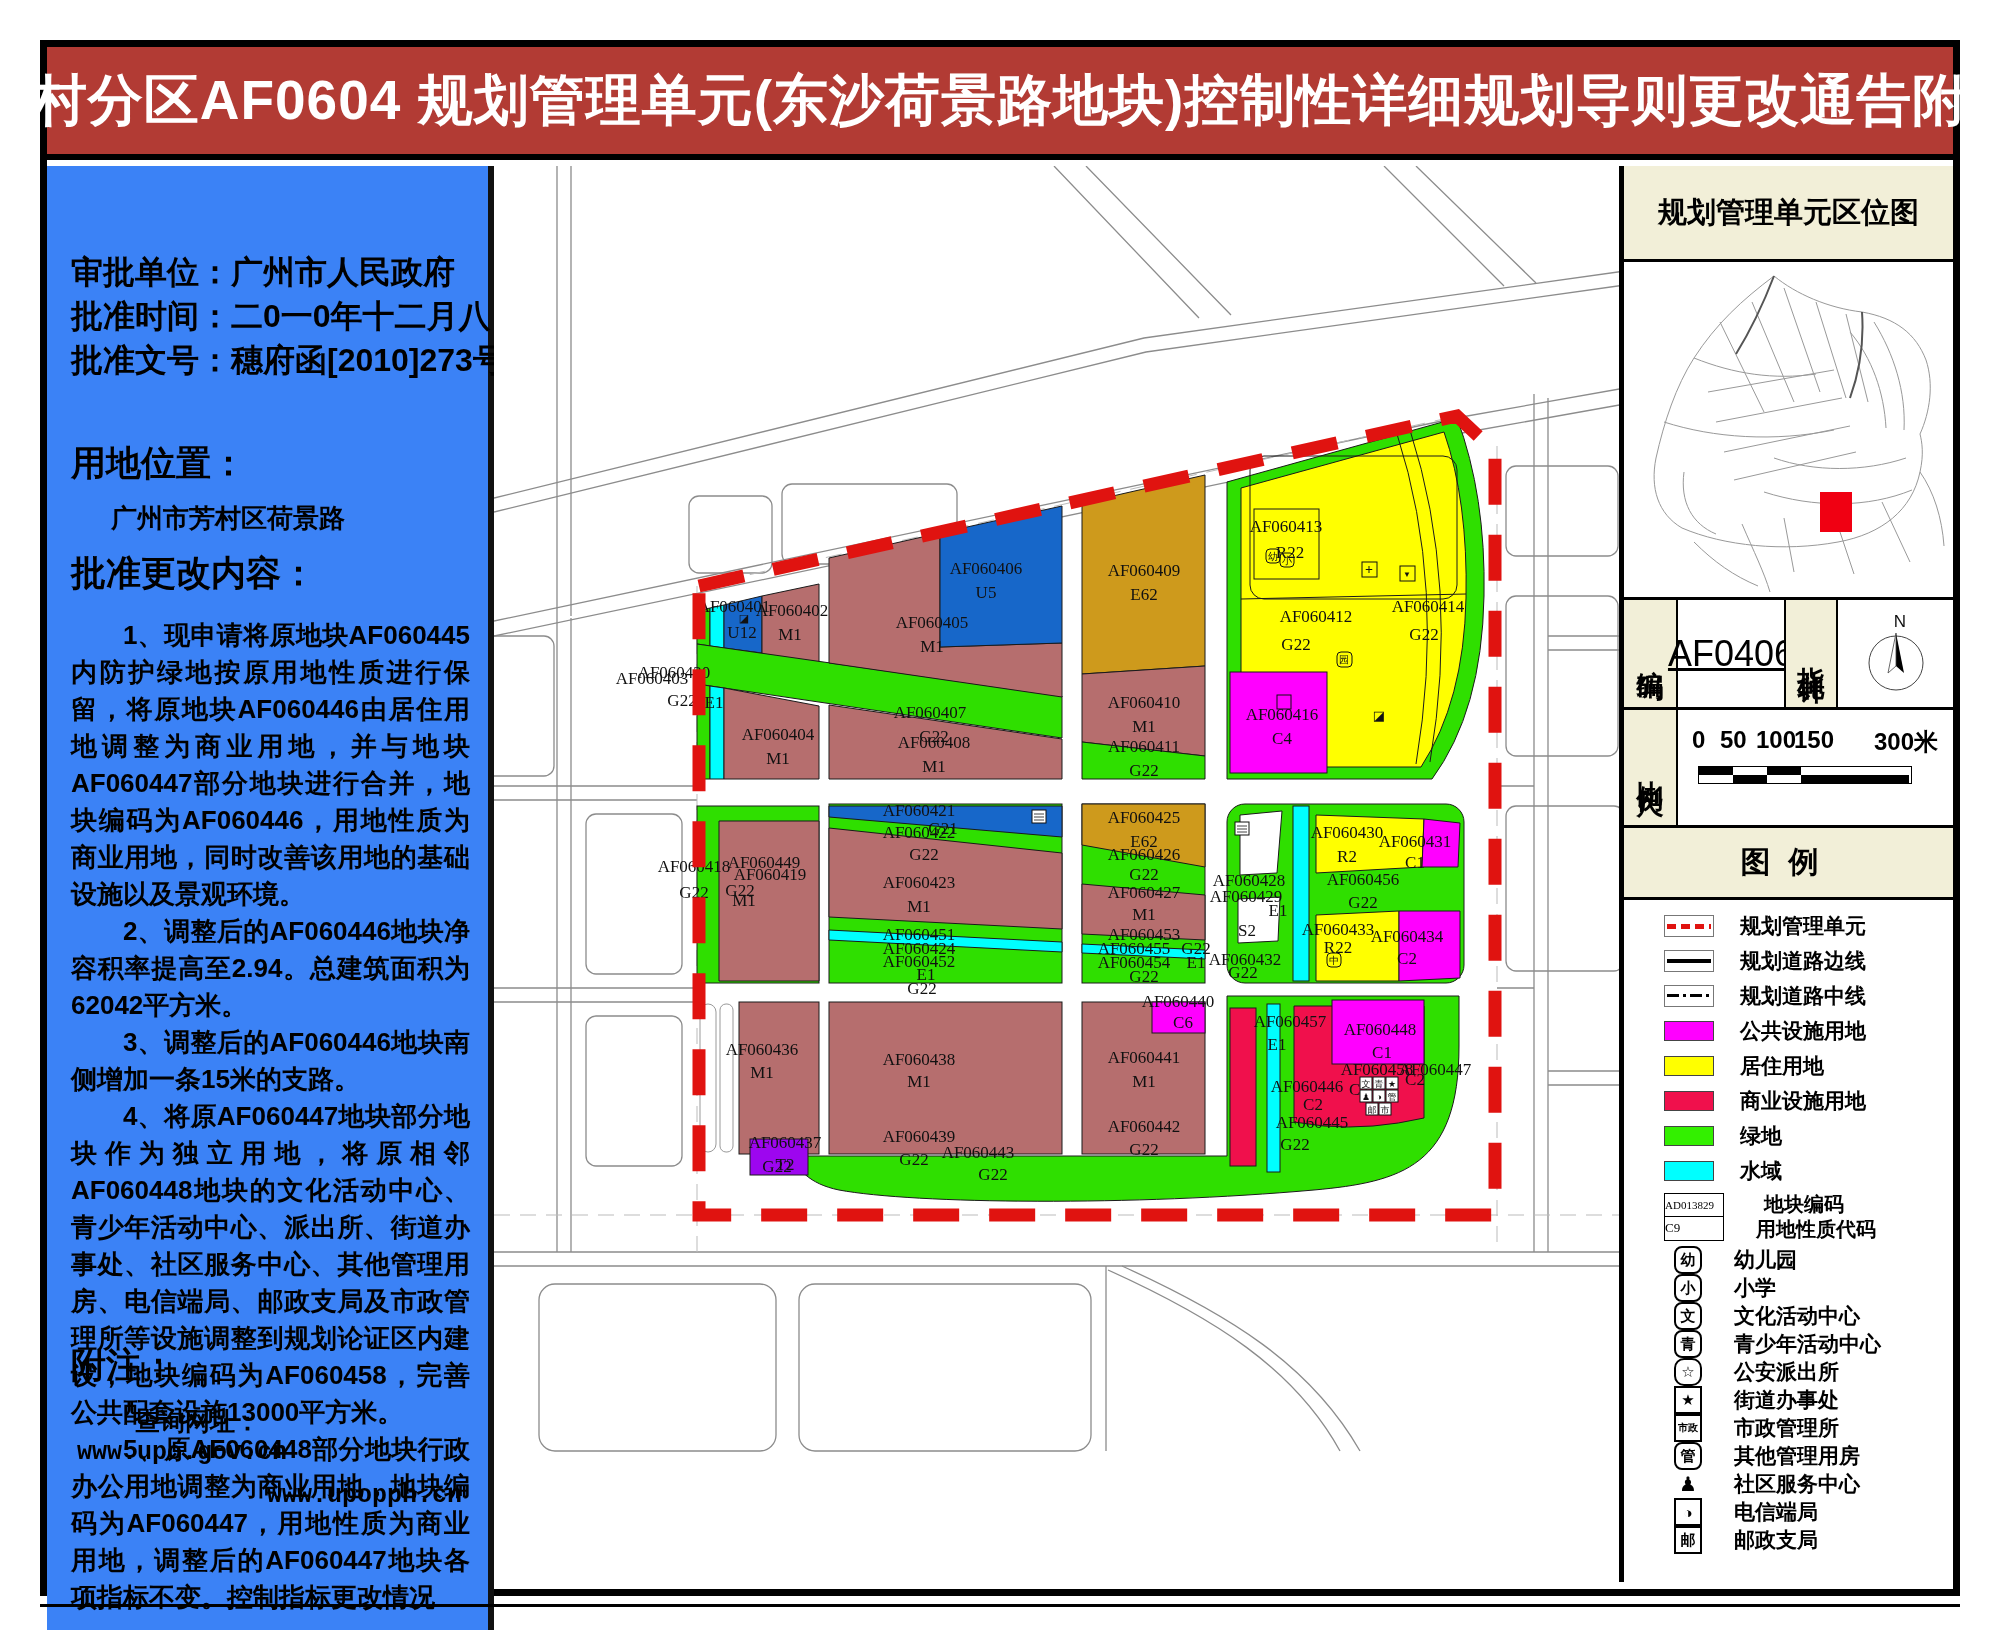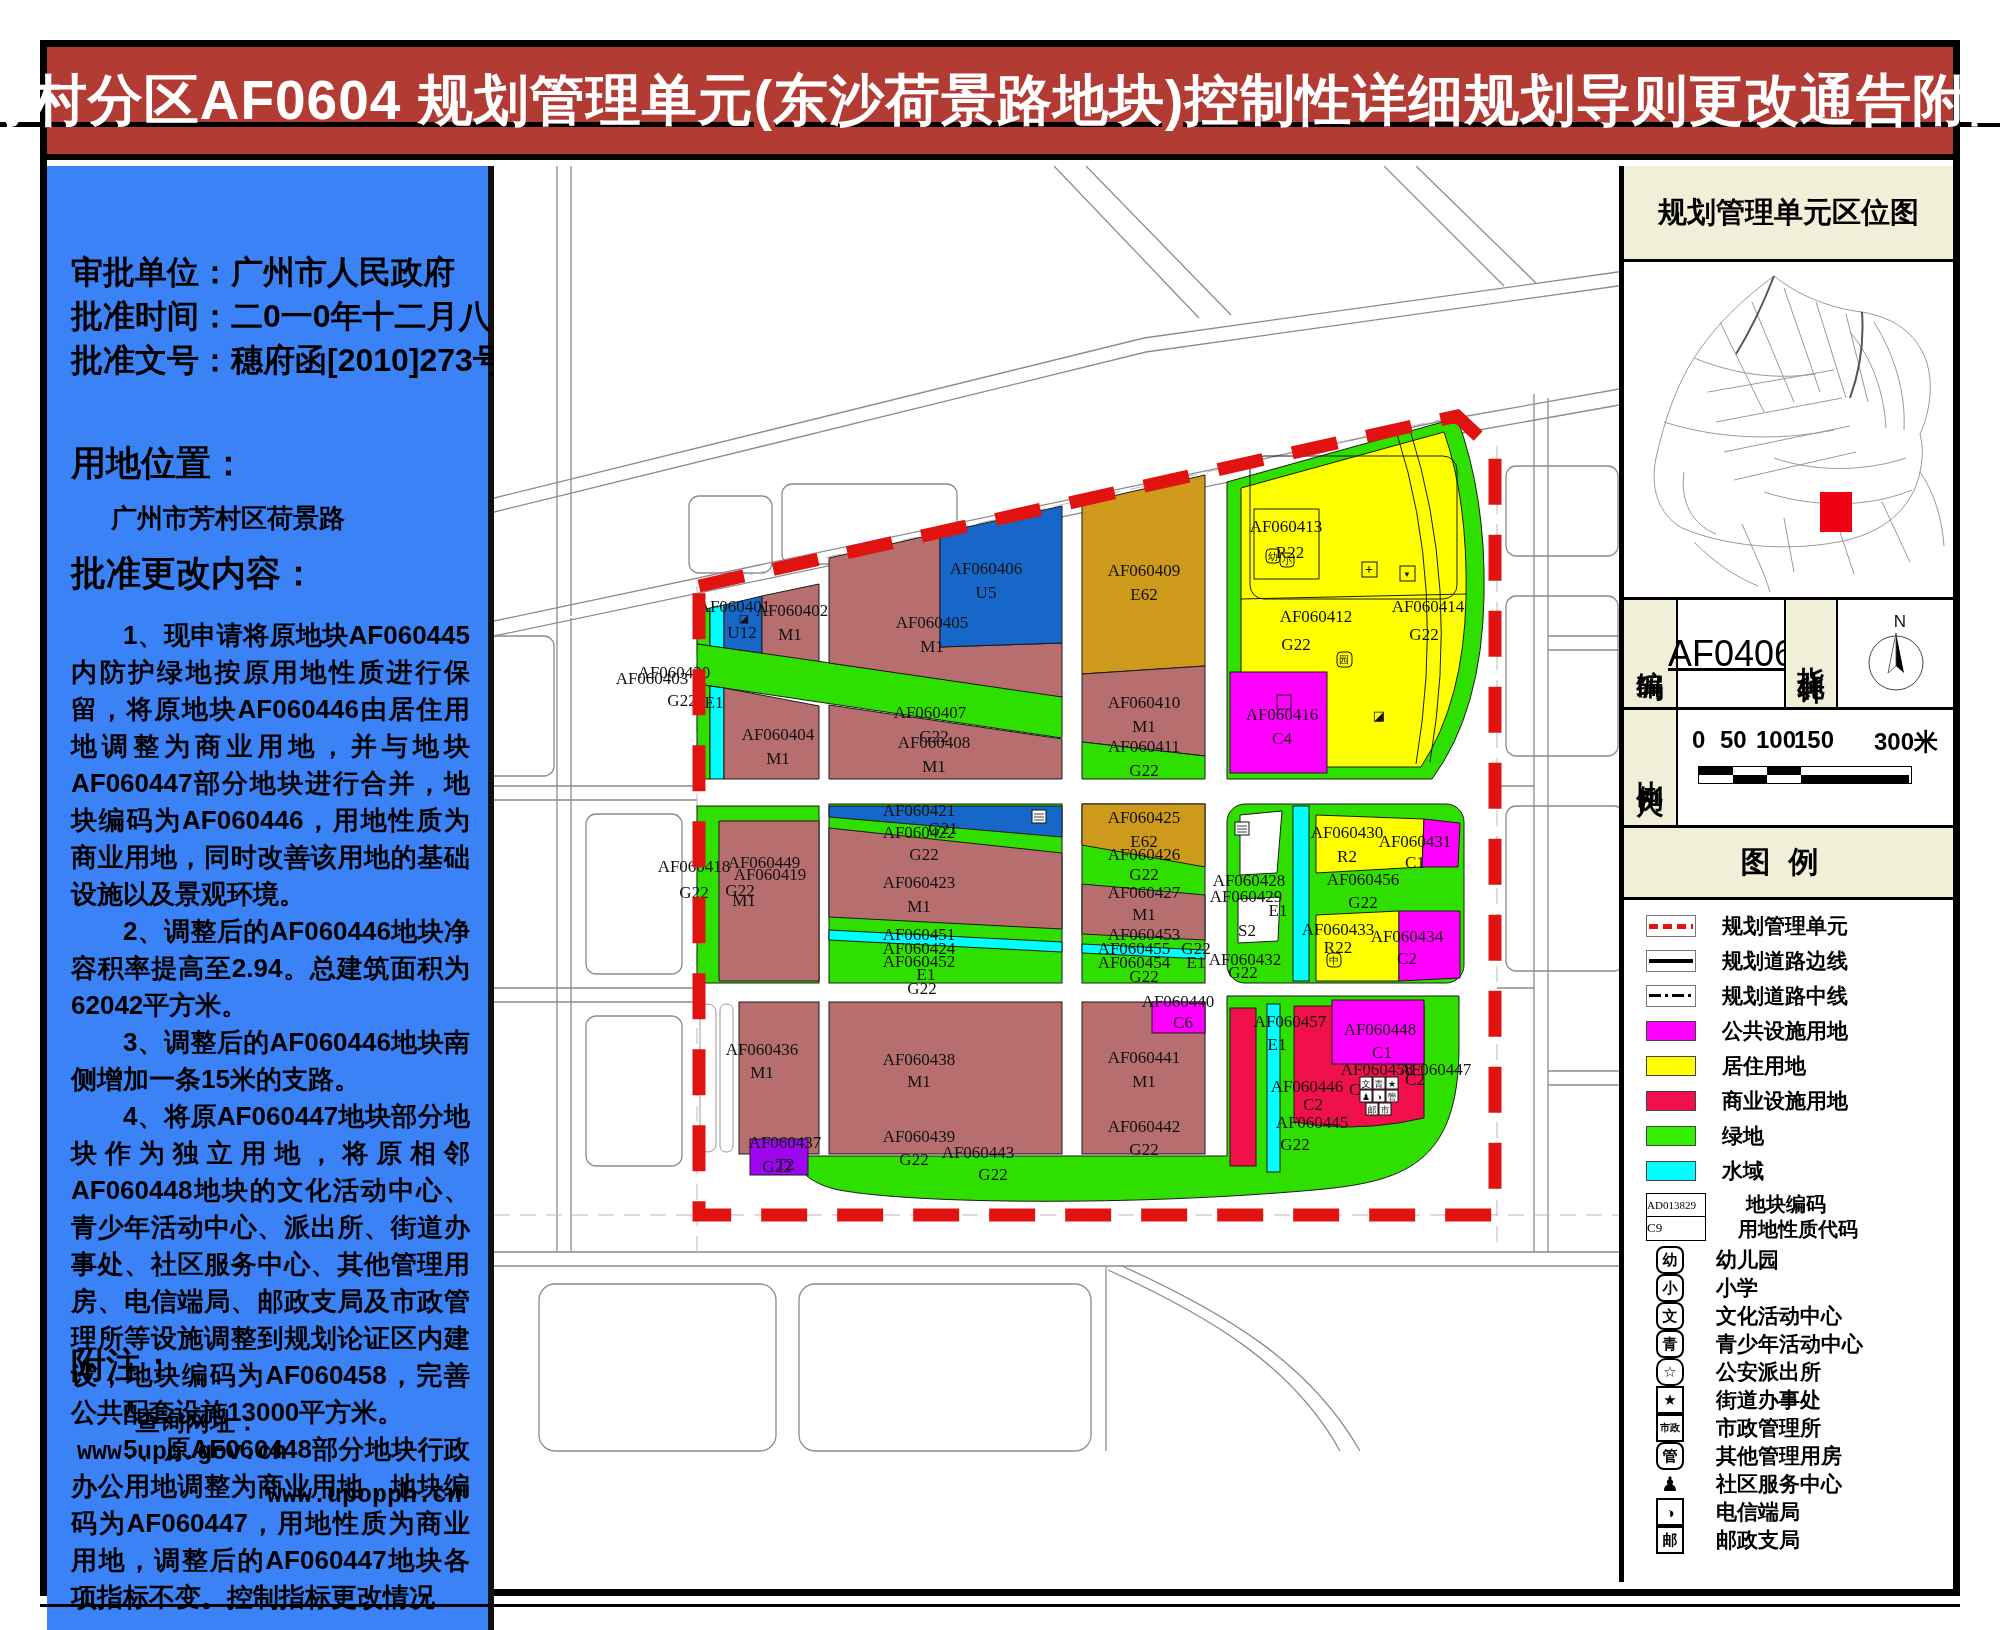--- a/index.html
+++ b/index.html
@@ -1,20 +1,20 @@
 <!DOCTYPE html>
 <html><head>
 <meta charset="utf-8">
 <style>
   html,body{margin:0;padding:0;background:#e8e8e8;}
   .page{position:relative;width:2000px;height:1630px;background:#fff;font-family:"Liberation Sans","DejaVu Sans",sans-serif;overflow:hidden;}
   .frame{position:absolute;left:40px;top:40px;width:1906px;height:1542px;border:7px solid #000;background:#fff;}
   .bottom-rule{position:absolute;left:40px;width:1920px;top:1604px;border-top:3px solid #000;}
   
-  .titlebar{position:absolute;left:0;top:0;width:100%;height:113px;background:#B23B34;border-bottom:6px solid #000;display:flex;align-items:center;justify-content:center;box-sizing:border-box;text-decoration:underline;}
+  .titlebar{position:absolute;left:0;top:0;width:100%;height:113px;background:#B23B34;border-bottom:6px solid #000;display:flex;align-items:center;justify-content:center;box-sizing:border-box;}
   .titlebar span{color:#fff;font-size:55px;font-weight:bold;letter-spacing:1px;white-space:nowrap;}
   
   .left-panel{position:absolute;left:0;top:119px;width:441px;height:1532px;background:#3b82f6;border-right:6px solid #111;box-sizing:content-box;}
   .lp{position:absolute;left:24px;right:18px;color:#000;}
   .ap-row{font-size:32px;font-weight:bold;line-height:44px;white-space:nowrap;}
   .loc-title,.content-title,.note-title{font-size:35px;font-weight:bold;}
   .loc-value{font-size:26px;font-weight:bold;margin:14px 0 0 40px;}
   .paras p{font-size:26px;line-height:37px;text-align:justify;text-indent:2em;margin:0;font-weight:bold;}
   .url-label{font-size:25px;font-weight:bold;margin-left:64px;}
   .url-line2{font-size:25px;font-weight:bold;margin-left:196px;}
@@ -32,21 +32,21 @@
   .code-value{width:106px;border-right:2px solid #000;display:flex;align-items:center;justify-content:center;font-size:36px;text-decoration:underline;}
   .compass-label{width:50px;border-right:2px solid #000;}
   .compass-cell{flex:1;display:flex;align-items:center;justify-content:center;}
   .scale-row{height:118px;border-bottom:3px solid #000;display:flex;}
   .scale-label{width:52px;border-right:2px solid #000;}
   .scale-area{flex:1;position:relative;font-size:24px;font-weight:bold;}
   .scale-area .tick{position:absolute;top:16px;}
   .sbar{position:absolute;left:20px;top:56px;width:212px;height:16px;border:1px solid #000;}
   .sbar div{position:absolute;height:8px;}
   .legend-head{height:72px;background:#F2EFD8;border-bottom:3px solid #000;display:flex;align-items:center;justify-content:center;font-size:30px;font-weight:bold;letter-spacing:18px;}
-  .legend-body{padding:8px 0 0 22px;}
+  .legend-body{padding:8px 0 0 40px;}
   .lg-row{display:flex;align-items:center;height:35px;}
   .lg-row.icon-row{height:28px;}
   .lg-sample{width:48px;height:20px;border:1px solid #777;margin-right:26px;position:relative;background:#fff;flex:none;}
   .lg-sample i{position:absolute;left:2px;right:2px;top:8px;display:block;}
   .lg-sample[data-kind="unit-boundary"] i{height:5px;background:repeating-linear-gradient(90deg,#E01310 0 9px,transparent 9px 14px);}
   .lg-sample[data-kind="road-edge"] i{height:4px;background:#000;}
   .lg-sample[data-kind="road-center"] i{height:3px;background:repeating-linear-gradient(90deg,#000 0 12px,transparent 12px 16px,#000 16px 19px,transparent 19px 23px);}
   .lg-swatch{width:48px;height:18px;border:1px solid #444;margin-right:26px;flex:none;}
   .lg-label{font-size:21px;font-weight:bold;}
   .lg-codebox{width:58px;height:46px;border:1px solid #000;margin-right:32px;flex:none;text-align:left;font-family:"Liberation Serif","DejaVu Serif",serif;}

